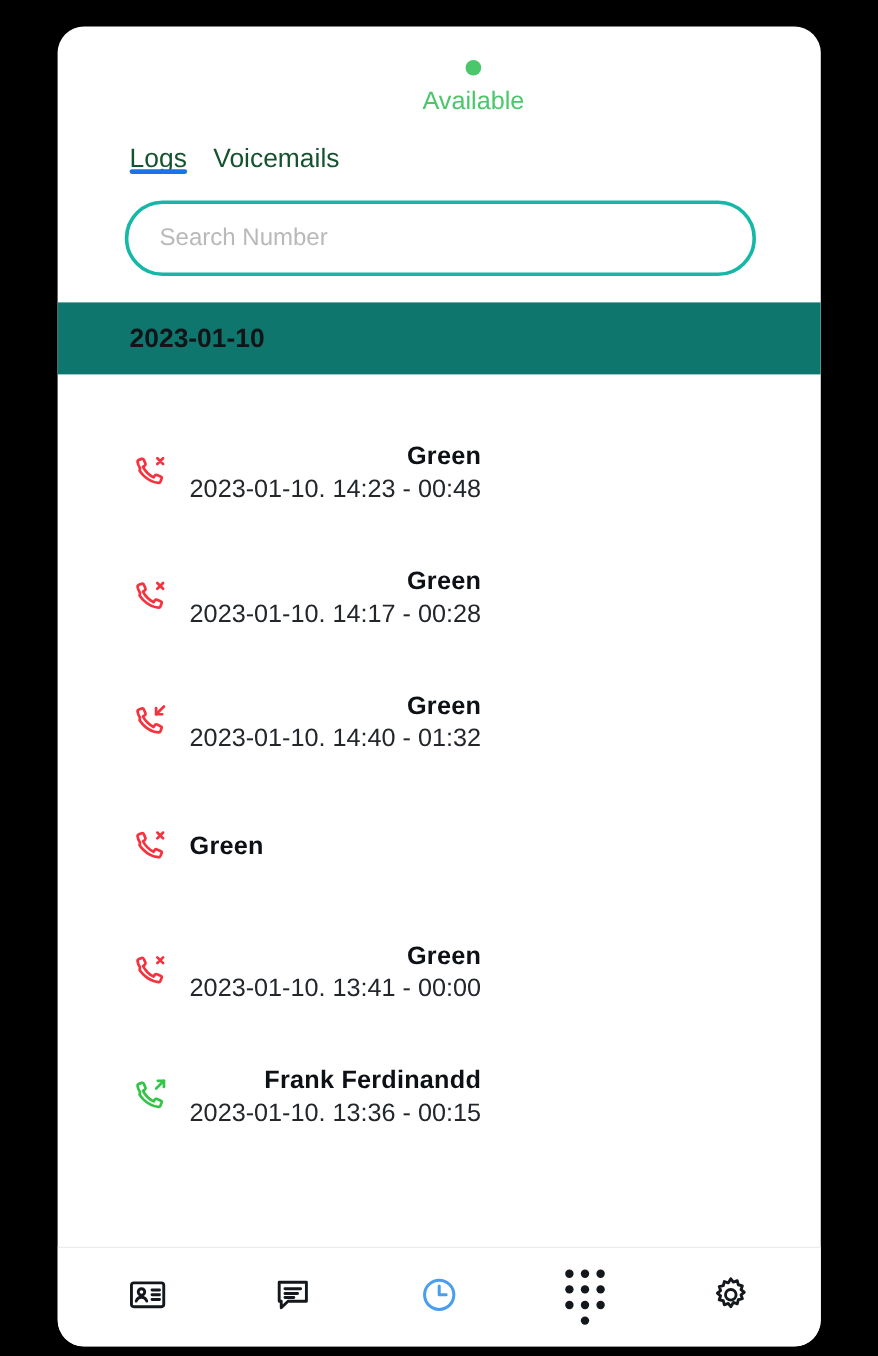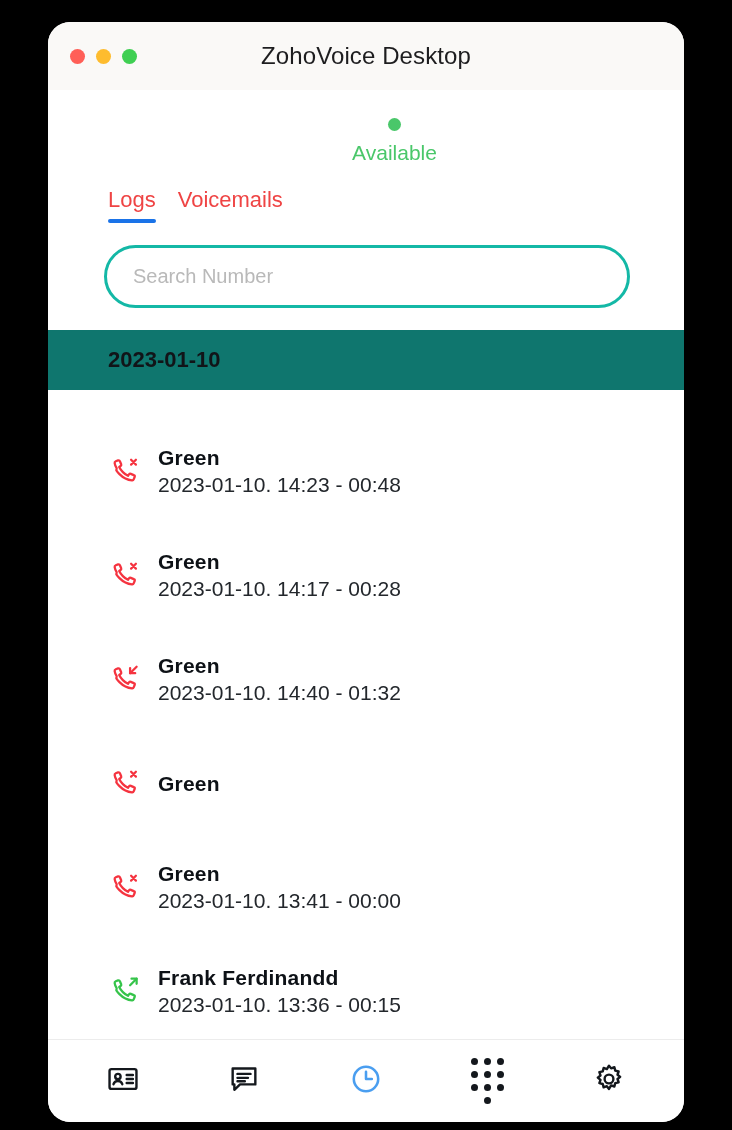--- a/index.html
+++ b/index.html
@@ -84,22 +84,22 @@
   
   #tabs {
     display: flex;
     align-items: flex-end;
     gap: 22px;
     padding: 22px 0 0 60px;
   }
   .tab {
     position: relative;
     font-size: 22px;
-    color: #ef4444;
-    padding-bottom: 10px;
+    color: #14532d;
+    padding-bottom: 0;
     cursor: pointer;
   }
   .tab.active::after {
     content: "";
     position: absolute;
     left: 0;
     right: 0;
     bottom: 0;
     height: 4px;
     background: #1a73e8;
@@ -153,21 +153,21 @@
     cursor: pointer;
   }
   .call-icon {
     flex: 0 0 38px;
     width: 38px;
     height: 38px;
     display: flex;
     align-items: center;
     justify-content: center;
   }
-  .call-text { display: flex; flex-direction: column; gap: 3px; }
+  .call-text { display: flex; flex-direction: column; gap: 3px; align-items: flex-end; }
   .call-name {
     font-size: 21px;
     font-weight: bold;
     color: #0d1116;
     letter-spacing: .2px;
   }
   .call-meta {
     font-size: 21px;
     color: #23272c;
   }
@@ -208,28 +208,20 @@
   }
   .dialpad span.last {
     grid-column: 2;
   }
 </style>
 </head>
 <body>
 
 <div id="app-window">
 
-  <div id="titlebar">
-    <div id="traffic-lights">
-      <div class="traffic-dot tl-close"></div>
-      <div class="traffic-dot tl-min"></div>
-      <div class="traffic-dot tl-max"></div>
-    </div>
-    <div id="window-title">ZohoVoice Desktop</div>
-  </div>
 
   <div id="status-row">
     <div id="status-dot"></div>
     <div id="status-label">Available</div>
   </div>
 
   <div id="tabs">
     <div class="tab active">
       <span>Logs</span>
     </div>

